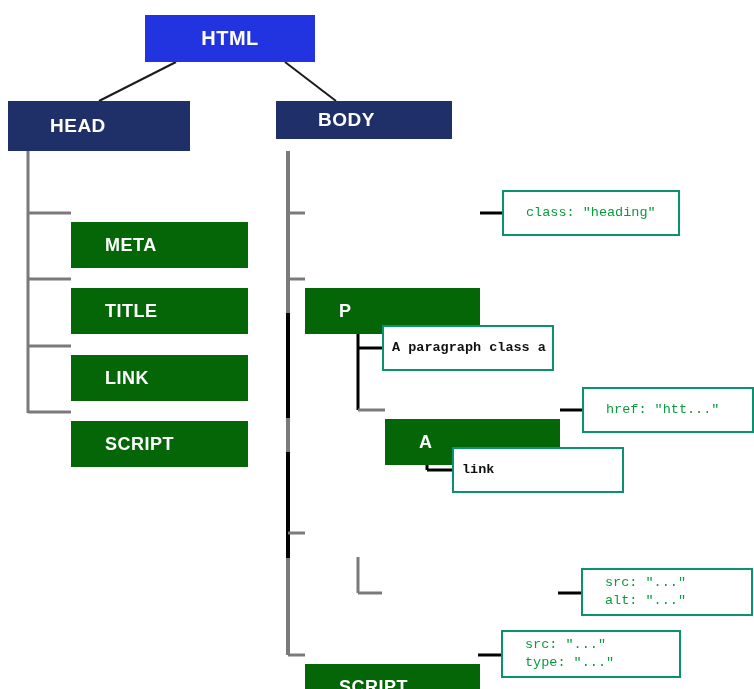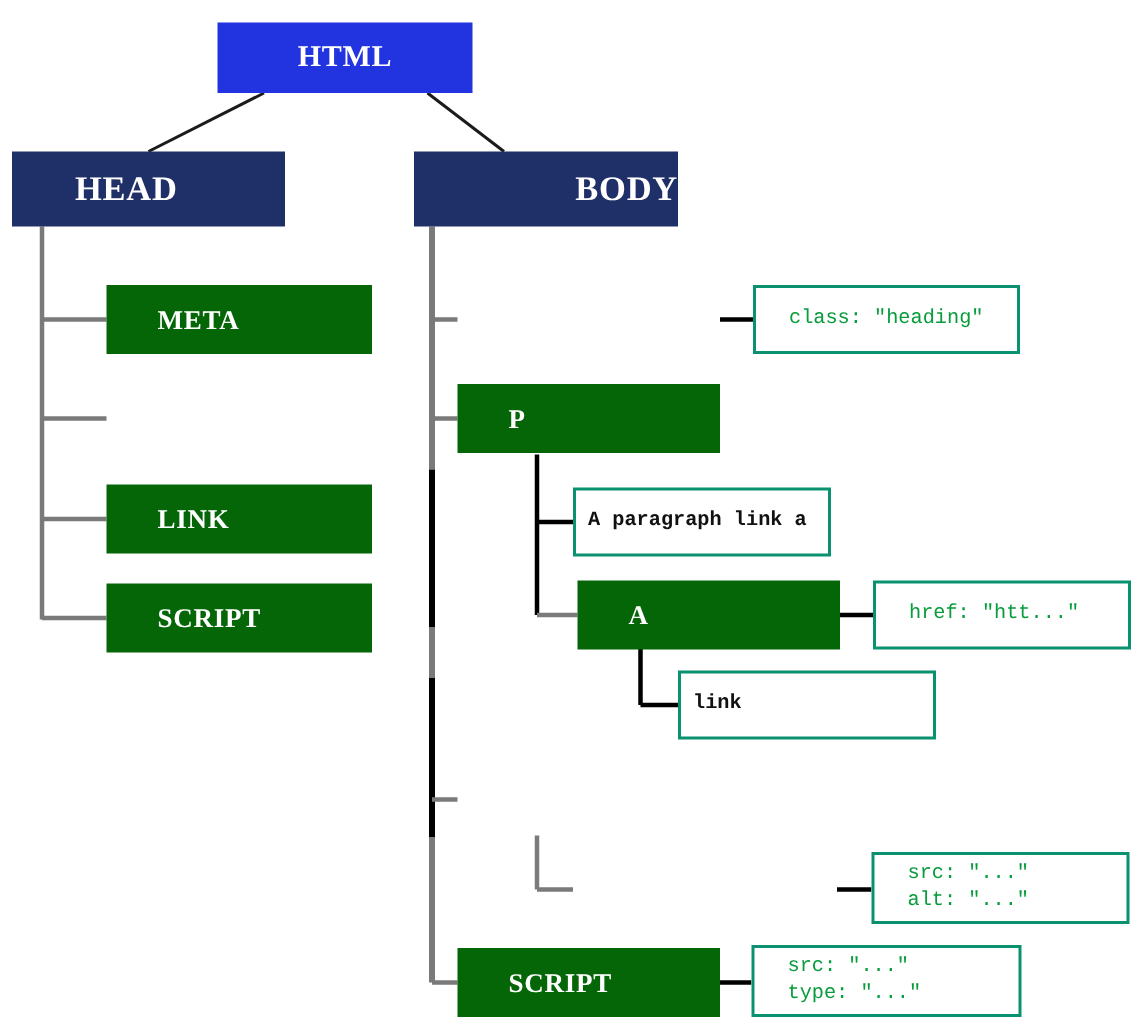--- a/index.html
+++ b/index.html
@@ -22,38 +22,39 @@
     width: 754px;
     height: 689px;
     pointer-events: none;
   }
   .node {
     position: absolute;
     box-sizing: border-box;
     display: flex;
     align-items: center;
     color: #ffffff;
-    font-family: Liberation Serif, serif;
+    font-family: Liberation Sans, sans-serif;
     font-weight: bold;
     letter-spacing: 0.5px;
   }
   .node-root {
     background: #2233e0;
     justify-content: center;
     font-size: 20px;
   }
   .node-section {
     background: #1f2f68;
     padding-left: 42px;
-    font-size: 23px;
+    font-size: 19px;
   }
   .node-el {
     background: #056608;
     padding-left: 34px;
     font-size: 18px;
+    margin-top: 32px;
   }
   .attr {
     position: absolute;
     box-sizing: border-box;
     background: #ffffff;
     border: 2px solid #0a9170;
     display: flex;
     flex-direction: column;
     justify-content: center;
     font-family: "Liberation Mono", monospace;
@@ -116,26 +117,29 @@
     <line x1="478" y1="655" x2="501" y2="655" stroke="#000000" stroke-width="3"></line>
   </svg>
 
   <div class="node node-root" style="left:145px; top:15px; width:170px; height:47px;">
     <span>HTML</span>
   </div>
 
   <div class="node node-section" style="left:8px; top:101px; width:182px; height:50px;">
     <span>HEAD</span>
   </div>
-  <div class="node node-section" style="left:276px; top:101px; width:176px; height:50px;justify-content:flex-end;">
+  <div class="node node-section" style="left:276px; top:101px; width:176px; height:38px;">
     <span>BODY</span>
   </div>
 
   <div class="node node-el" style="left:71px; top:190px; width:177px; height:46px;">
     <span>META</span>
+  </div>
+  <div class="node node-el" style="left:71px; top:256px; width:177px; height:46px;">
+    <span>TITLE</span>
   </div>
   <div class="node node-el" style="left:71px; top:323px; width:177px; height:46px;">
     <span>LINK</span>
   </div>
   <div class="node node-el" style="left:71px; top:389px; width:177px; height:46px;">
     <span>SCRIPT</span>
   </div>
 
   <div class="node node-el" style="left:305px; top:256px; width:175px; height:46px;">
     <span>P</span>
@@ -145,21 +149,21 @@
   </div>
   <div class="node node-el" style="left:305px; top:632px; width:175px; height:46px;">
     <span>SCRIPT</span>
   </div>
 
   <div class="attr pad-lg" style="left:502px; top:190px; width:178px; height:46px;">
     <span class="attr-line">class: "heading"</span>
   </div>
 
   <div class="attr pad-sm text-node" style="left:382px; top:325px; width:172px; height:46px;">
-    <span class="attr-line">A paragraph link a</span>
+    <span class="attr-line">A paragraph class a</span>
   </div>
 
   <div class="attr pad-lg" style="left:582px; top:387px; width:172px; height:46px;">
     <span class="attr-line">href: "htt..."</span>
   </div>
 
   <div class="attr pad-sm text-node" style="left:452px; top:447px; width:172px; height:46px;">
     <span class="attr-line">link</span>
   </div>
 

